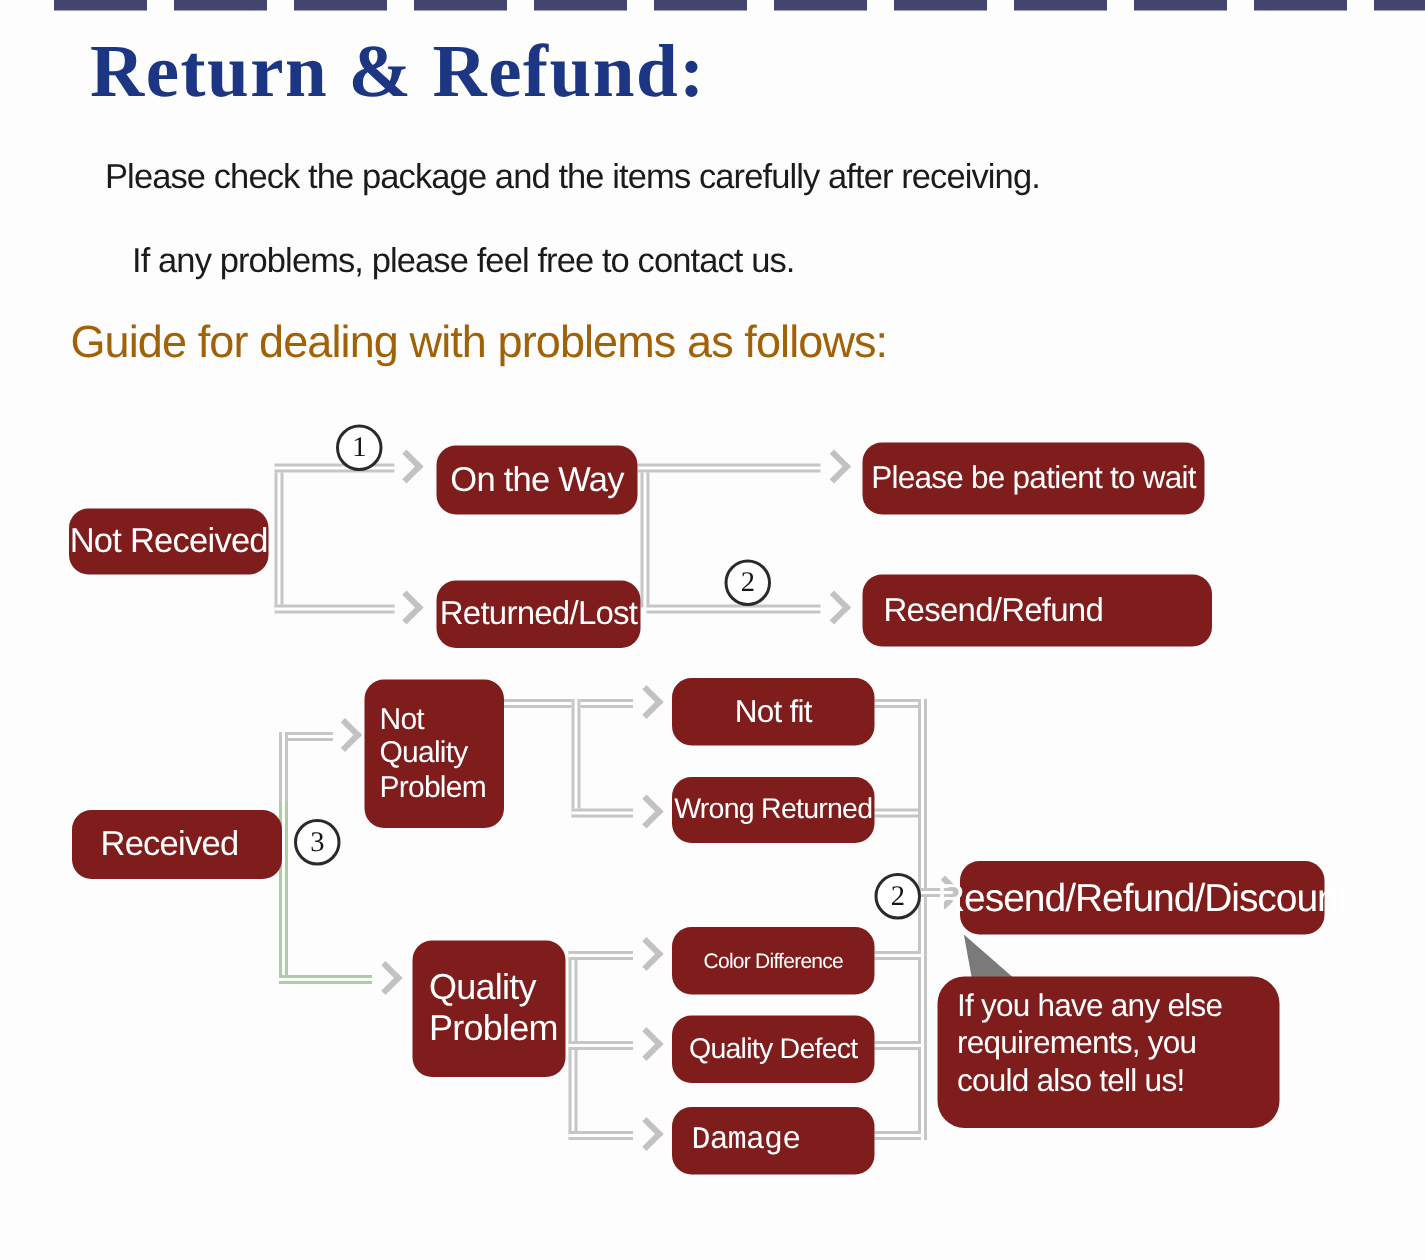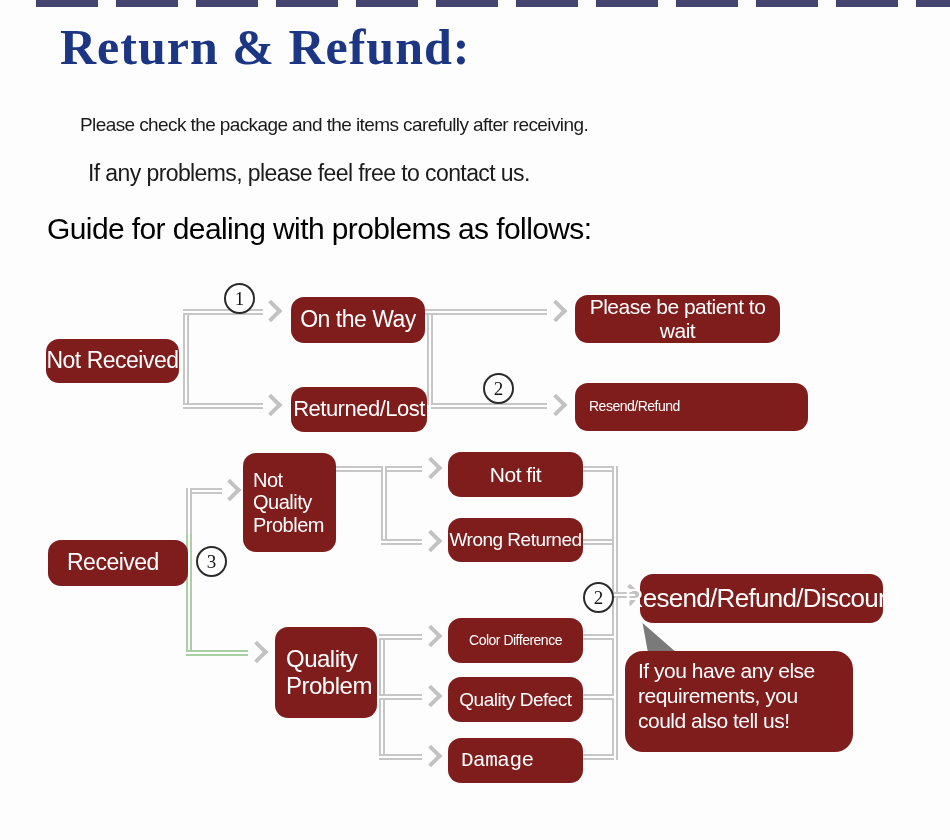--- a/index.html
+++ b/index.html
@@ -11,40 +11,40 @@
   .topdash {
     position:absolute; left:36px; top:0; width:914px; height:7px;
     background:repeating-linear-gradient(90deg,#232457 0 62px,rgba(0,0,0,0) 62px 80px);
     opacity:.85;
   }
   .title {
     position:absolute; left:60px; top:18px; margin:0;
     font-family:"Liberation Serif", serif; font-weight:bold;
     font-size:50px; color:#1c3684; letter-spacing:1px;
   }
-  .intro1 { position:absolute; left:68px; top:102px; margin:12px;
-    font-size:19px; color:#1b1b1b; letter-spacing:-0.6px; }
+  .intro1 { position:absolute; left:68px; top:102px; margin:2px;
+    font-size:23px; color:#1b1b1b; letter-spacing:-0.6px; }
   .intro2 { position:absolute; left:76px; top:148px; margin:12px;
     font-size:23px; color:#1b1b1b; letter-spacing:-0.6px; }
   .guide { position:absolute; left:47px; top:212px; margin:0;
-    font-size:30px; font-weight:normal; color:#000000; letter-spacing:-0.6px; }
+    font-size:30px; font-weight:normal; color:#a16207; letter-spacing:-0.6px; }
 
   .node {
     position:absolute; background:#7f1d1d; color:#ffffff; border-radius:13px;
     display:flex; align-items:center; justify-content:center;
     letter-spacing:-0.5px; line-height:1.12; box-sizing:border-box; z-index:2;
     text-align:center;
   }
   .node.left { justify-content:flex-start; text-align:left; }
 
   #n-notreceived { left:46px;  top:339px; width:133px; height:44px; font-size:23px; }
   #n-ontheway   { left:291px; top:297px; width:134px; height:46px; font-size:23px; }
   #n-returnedlost{ left:291px; top:387px; width:136px; height:45px; font-size:22px; }
-  #n-pleasewait { left:575px; top:295px; width:205px; height:48px; font-size:21px; }
-  #n-resendrefund{ left:575px; top:383px; width:233px; height:48px; font-size:14px; padding-left:14px; }
+  #n-pleasewait { left:575px; top:295px; width:228px; height:48px; font-size:21px; }
+  #n-resendrefund{ left:575px; top:383px; width:233px; height:48px; font-size:22px; padding-left:14px; }
   #n-received   { left:48px;  top:540px; width:140px; height:46px; font-size:23px; padding-left:19px; }
   #n-nqp        { left:243px; top:453px; width:93px;  height:99px; font-size:20px; padding-left:10px; }
   #n-notfit     { left:448px; top:452px; width:135px; height:45px; font-size:21px; }
   #n-wrongdelivery{ left:448px; top:518px; width:135px; height:44px; font-size:19px; }
   #n-qp         { left:275px; top:627px; width:102px; height:91px; font-size:24px; padding-left:11px; }
   #n-colordiff  { left:448px; top:618px; width:135px; height:45px; font-size:14px; }
   #n-qualitydefect{ left:448px; top:677px; width:135px; height:45px; font-size:19px; }
   #n-damage     { left:448px; top:738px; width:135px; height:45px; font-size:21px; padding-left:13px;font-family:Liberation Mono, monospace; }
   #n-rrd        { left:640px; top:574px; width:243px; height:49px; font-size:26px; letter-spacing:-0.7px; }
   #n-bubble     { left:625px; top:651px; width:228px; height:101px; font-size:21px;

